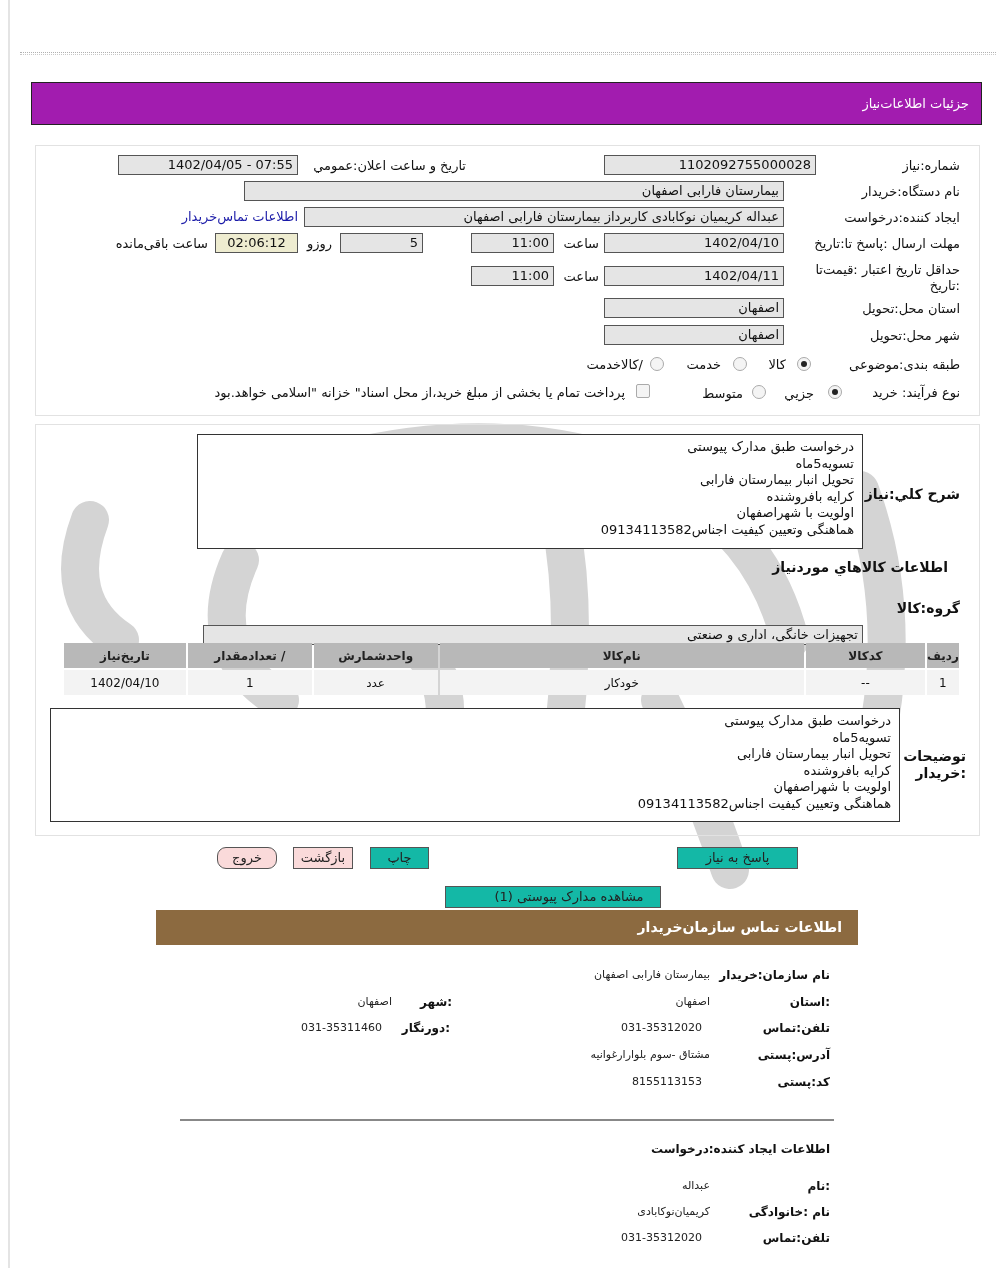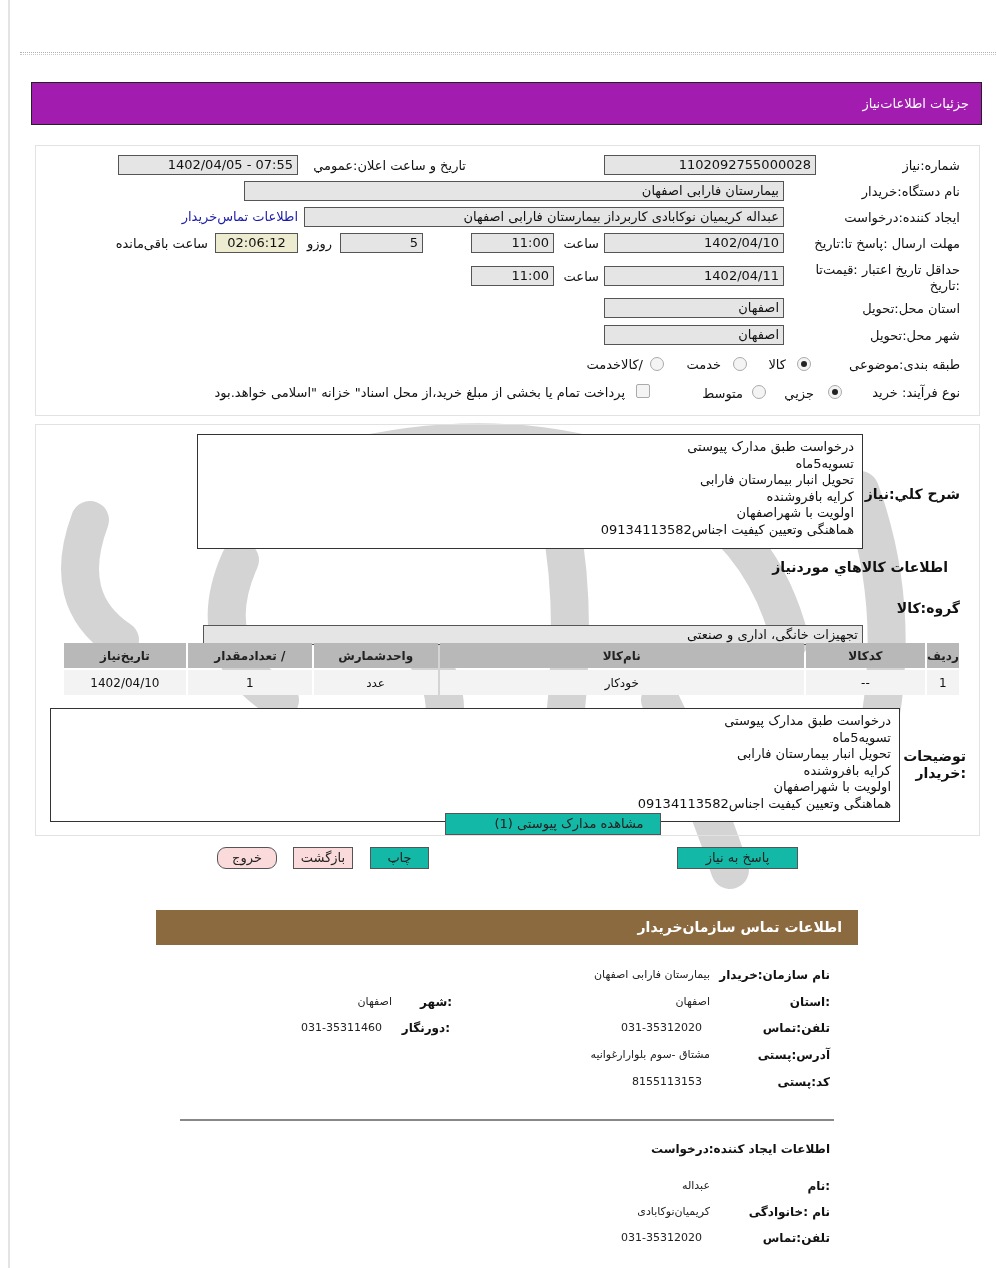--- a/index.html
+++ b/index.html
@@ -161,21 +161,21 @@
 <div class="textarea" style="left:50px; top:708px; width:850px; height:114px;">
   <div>درخواست طبق مدارک پیوستی</div>
   <div>تسویه5ماه</div>
   <div>تحویل انبار بیمارستان فارابی</div>
   <div>کرایه بافروشنده</div>
   <div>اولویت با شهراصفهان</div>
   <div>هماهنگی وتعیین کیفیت اجناس09134113582</div>
 </div>
 
 <div class="btn green" style="left:677px; top:847px; width:121px;">پاسخ به نیاز</div>
-<div class="btn green" style="left:445px; top:813px; width:216px;padding-left:32px;">مشاهده مدارک پیوستی (1)</div>
+<div class="btn green" style="left:445px; top:886px; width:216px;padding-left:32px;">مشاهده مدارک پیوستی (1)</div>
 <div class="btn green" style="left:370px; top:847px; width:59px;">چاپ</div>
 <div class="btn pink" style="left:293px; top:847px; width:60px;">بازگشت</div>
 <div class="btn pink" style="left:217px; top:847px; width:60px;border-radius:9px;">خروج</div>
 
 <div class="hdr2">
   <span>اطلاعات  تماس سازمان‌خریدار</span>
 </div>
 
 <div class="sm b" style="right:166px; top:968px;">نام سازمان:خریدار</div>
 <div class="sm" style="right:286px; top:968px;">بیمارستان فارابی اصفهان</div>

